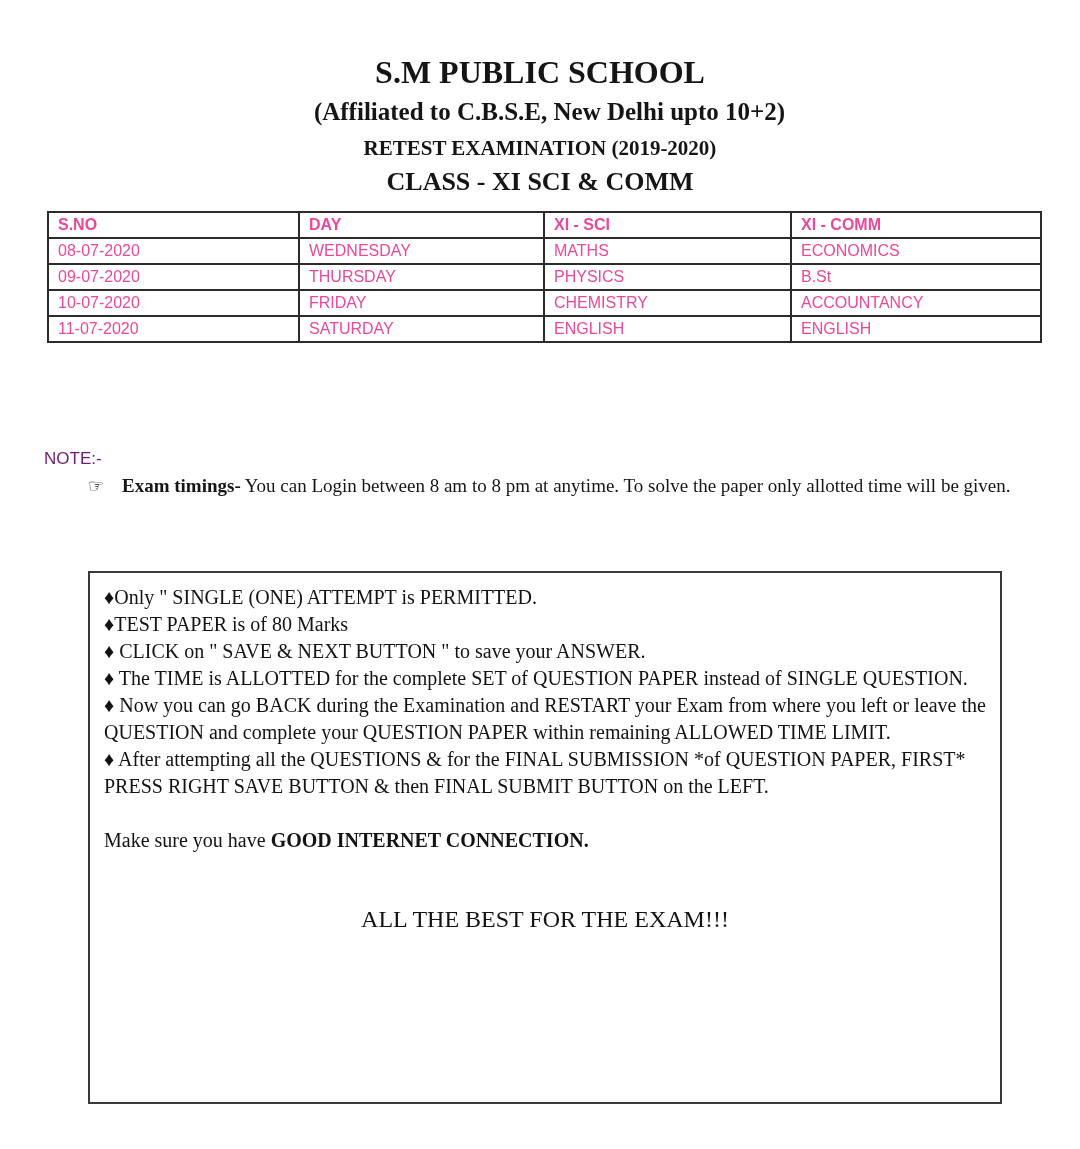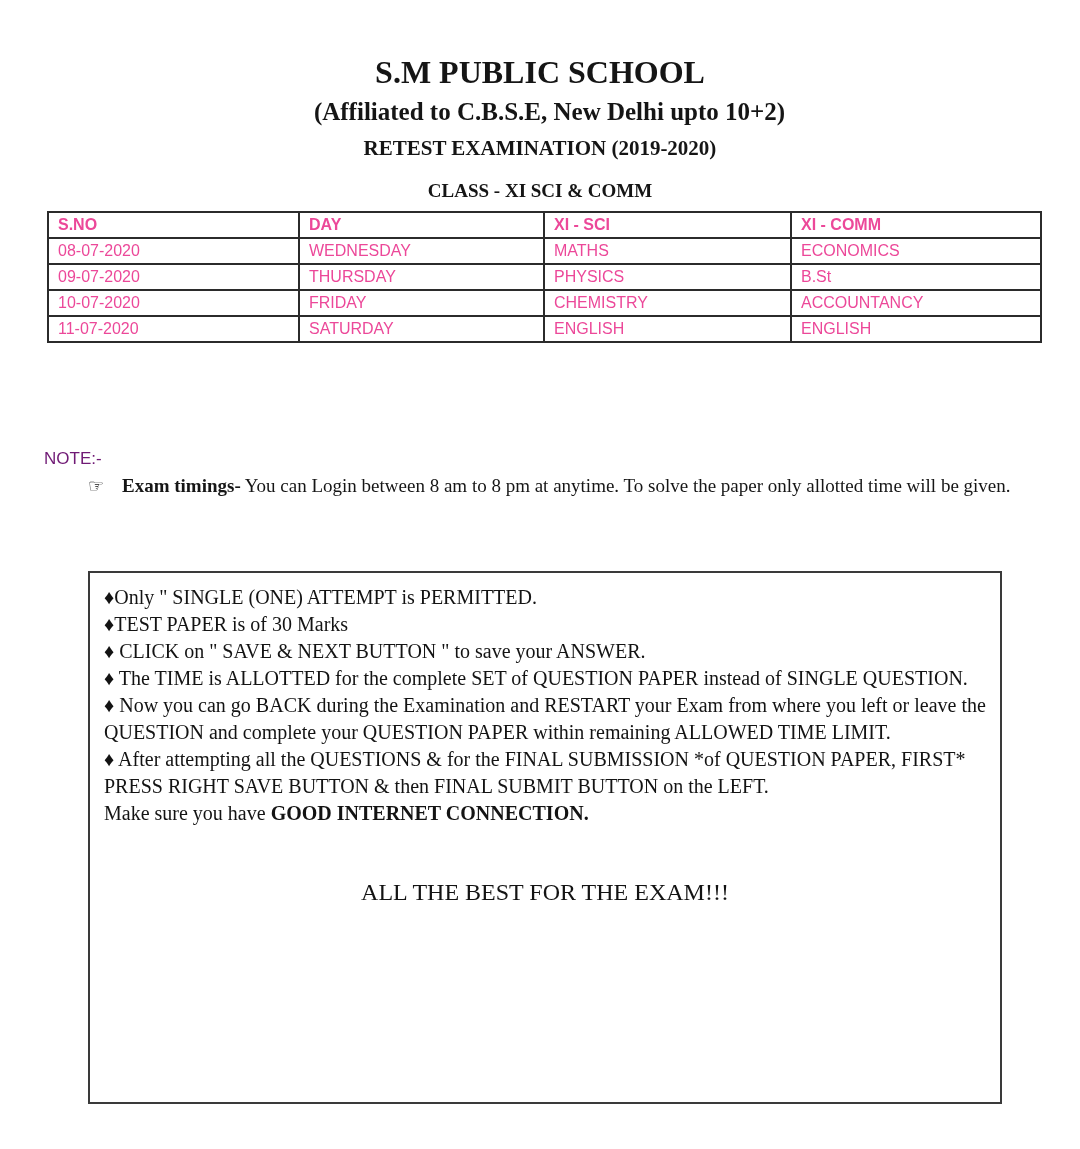--- a/index.html
+++ b/index.html
@@ -19,21 +19,21 @@
     position: absolute;
     top: 54px;
     left: 0;
     width: 100%;
     text-align: center;
     color: #151515;
   }
   .school-name   { font-family: "Liberation Serif", serif; font-weight: bold; font-size: 32px; line-height: 36px; }
   .affiliation   { font-family: "Liberation Serif", serif; font-weight: bold; font-size: 25px; line-height: 30px; margin-top: 7px; padding-left: 19px; }
   .exam-title    { font-family: "Liberation Serif", serif; font-weight: bold; font-size: 21px; line-height: 25px; margin-top: 9px; }
-  .class-line    { font-family: "Liberation Serif", serif; font-weight: bold; font-size: 19px; line-height: 25px; margin-top: 17px; }
+  .class-line    { font-family: "Liberation Serif", serif; font-weight: bold; font-size: 26px; line-height: 25px; margin-top: 8px; }
 
   
   table.schedule {
     position: absolute;
     top: 211px;
     left: 47px;
     width: 993px;
     border-collapse: collapse;
     table-layout: fixed;
     font-family: "Liberation Sans", sans-serif;
@@ -93,21 +93,21 @@
     height: 533px;
     border: 2px solid #3a3a3a;
     padding: 11px 14px 0 14px;
     font-family: "Liberation Serif", serif;
     font-size: 20px;
     line-height: 27px;
     color: #131313;
   }
   .inst-title { font-weight: bold; font-size: 20px; }
   .inst-bullet { font-size: 20px; }
-  .internet-line { }
+  .internet-line { margin-top: 27px; }
   .internet-line b { font-weight: bold; }
   .closing {
     margin-top: 52px;
     text-align: center;
     font-size: 24px;
   }
 </style>
 </head>
 <body>
 
@@ -171,21 +171,21 @@
   <div class="note-item">
     <span class="hand">☞</span>
     <span class="note-text"><b>Exam timings-</b><span> You can Login between 8 am to 8 pm at anytime. To solve the paper only allotted time will be given.</span></span>
   </div>
 
   <div class="inst-box">
     <div>
 
         <div class="inst-bullet">♦Only " SINGLE (ONE) ATTEMPT is PERMITTED.</div>
 
-        <div class="inst-bullet">♦TEST PAPER is of 30 Marks</div>
+        <div class="inst-bullet">♦TEST PAPER is of 80 Marks</div>
 
         <div class="inst-bullet">♦ CLICK on " SAVE &amp; NEXT BUTTON " to save your ANSWER.</div>
 
         <div class="inst-bullet">♦ The TIME is ALLOTTED for the complete SET of QUESTION PAPER instead of SINGLE QUESTION.</div>
 
         <div class="inst-bullet">♦ Now you can go BACK during the Examination and RESTART your Exam from where you left or leave the QUESTION and complete your QUESTION PAPER within remaining ALLOWED TIME LIMIT.</div>
 
         <div class="inst-bullet">♦ After attempting all the QUESTIONS &amp; for the FINAL SUBMISSION *of QUESTION PAPER, FIRST* PRESS RIGHT SAVE BUTTON &amp; then FINAL SUBMIT BUTTON on the LEFT.</div>
       </div>
     <div class="internet-line"><span>Make sure you have </span><b>GOOD INTERNET CONNECTION.</b></div>

